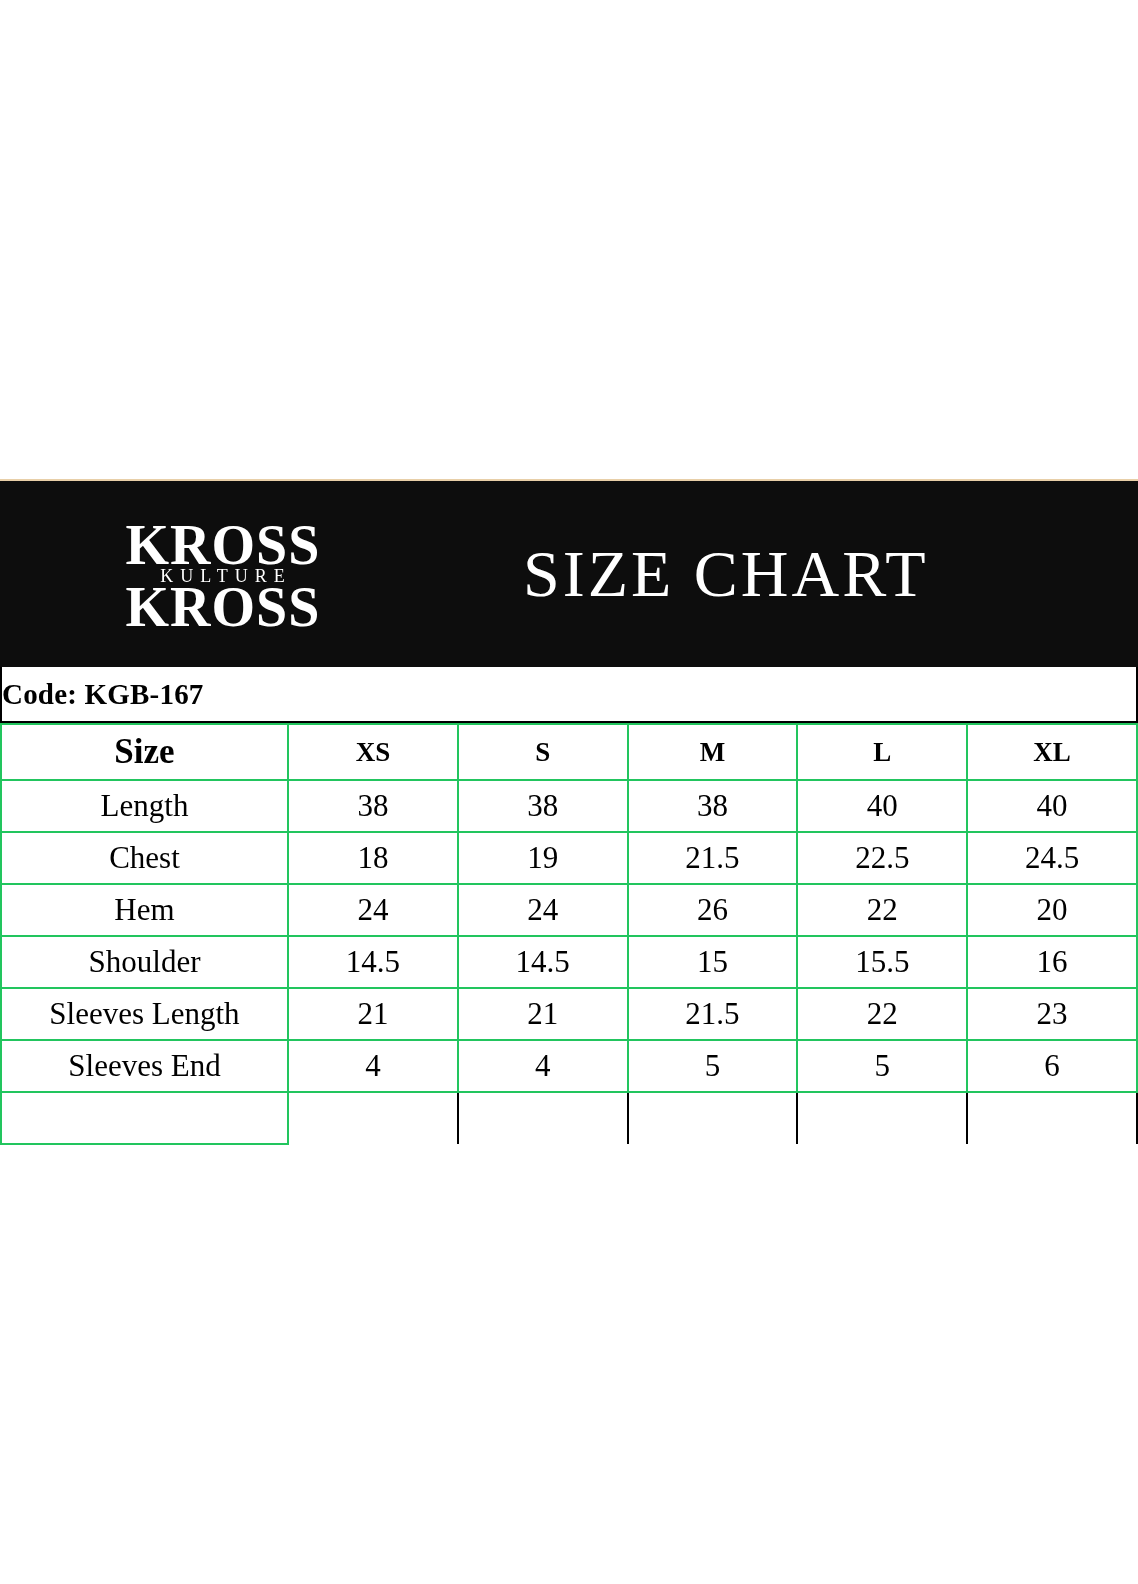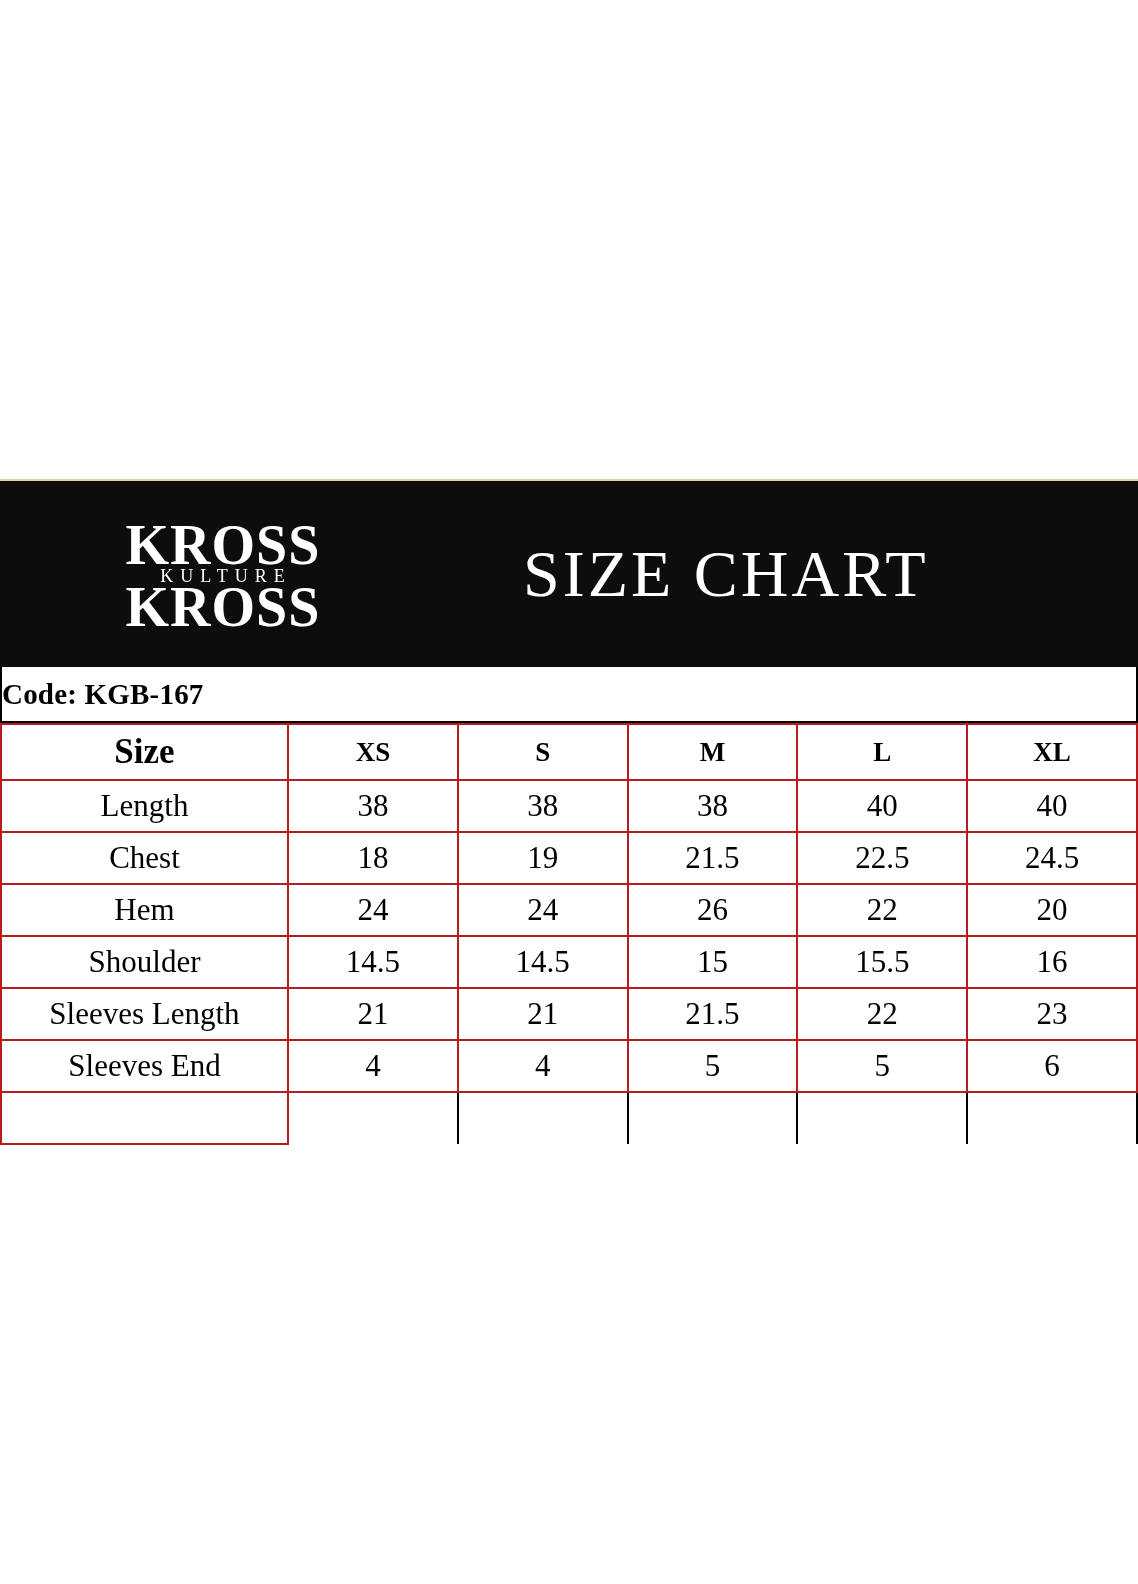--- a/index.html
+++ b/index.html
@@ -93,21 +93,21 @@
   }
 
   
   table.size-table {
     border-collapse: collapse;
     width: 1138px;
     table-layout: fixed;
   }
   table.size-table td,
   table.size-table th {
-    border: 2px solid #b91c1c;
+    border: 2px solid #22c55e;
     text-align: center;
     font-family: "Liberation Serif", serif;
     font-size: 31px;
     height: 50px;
     padding: 0;
   }
   table.size-table th {
     font-weight: bold;
     font-size: 27px;
     height: 54px;

